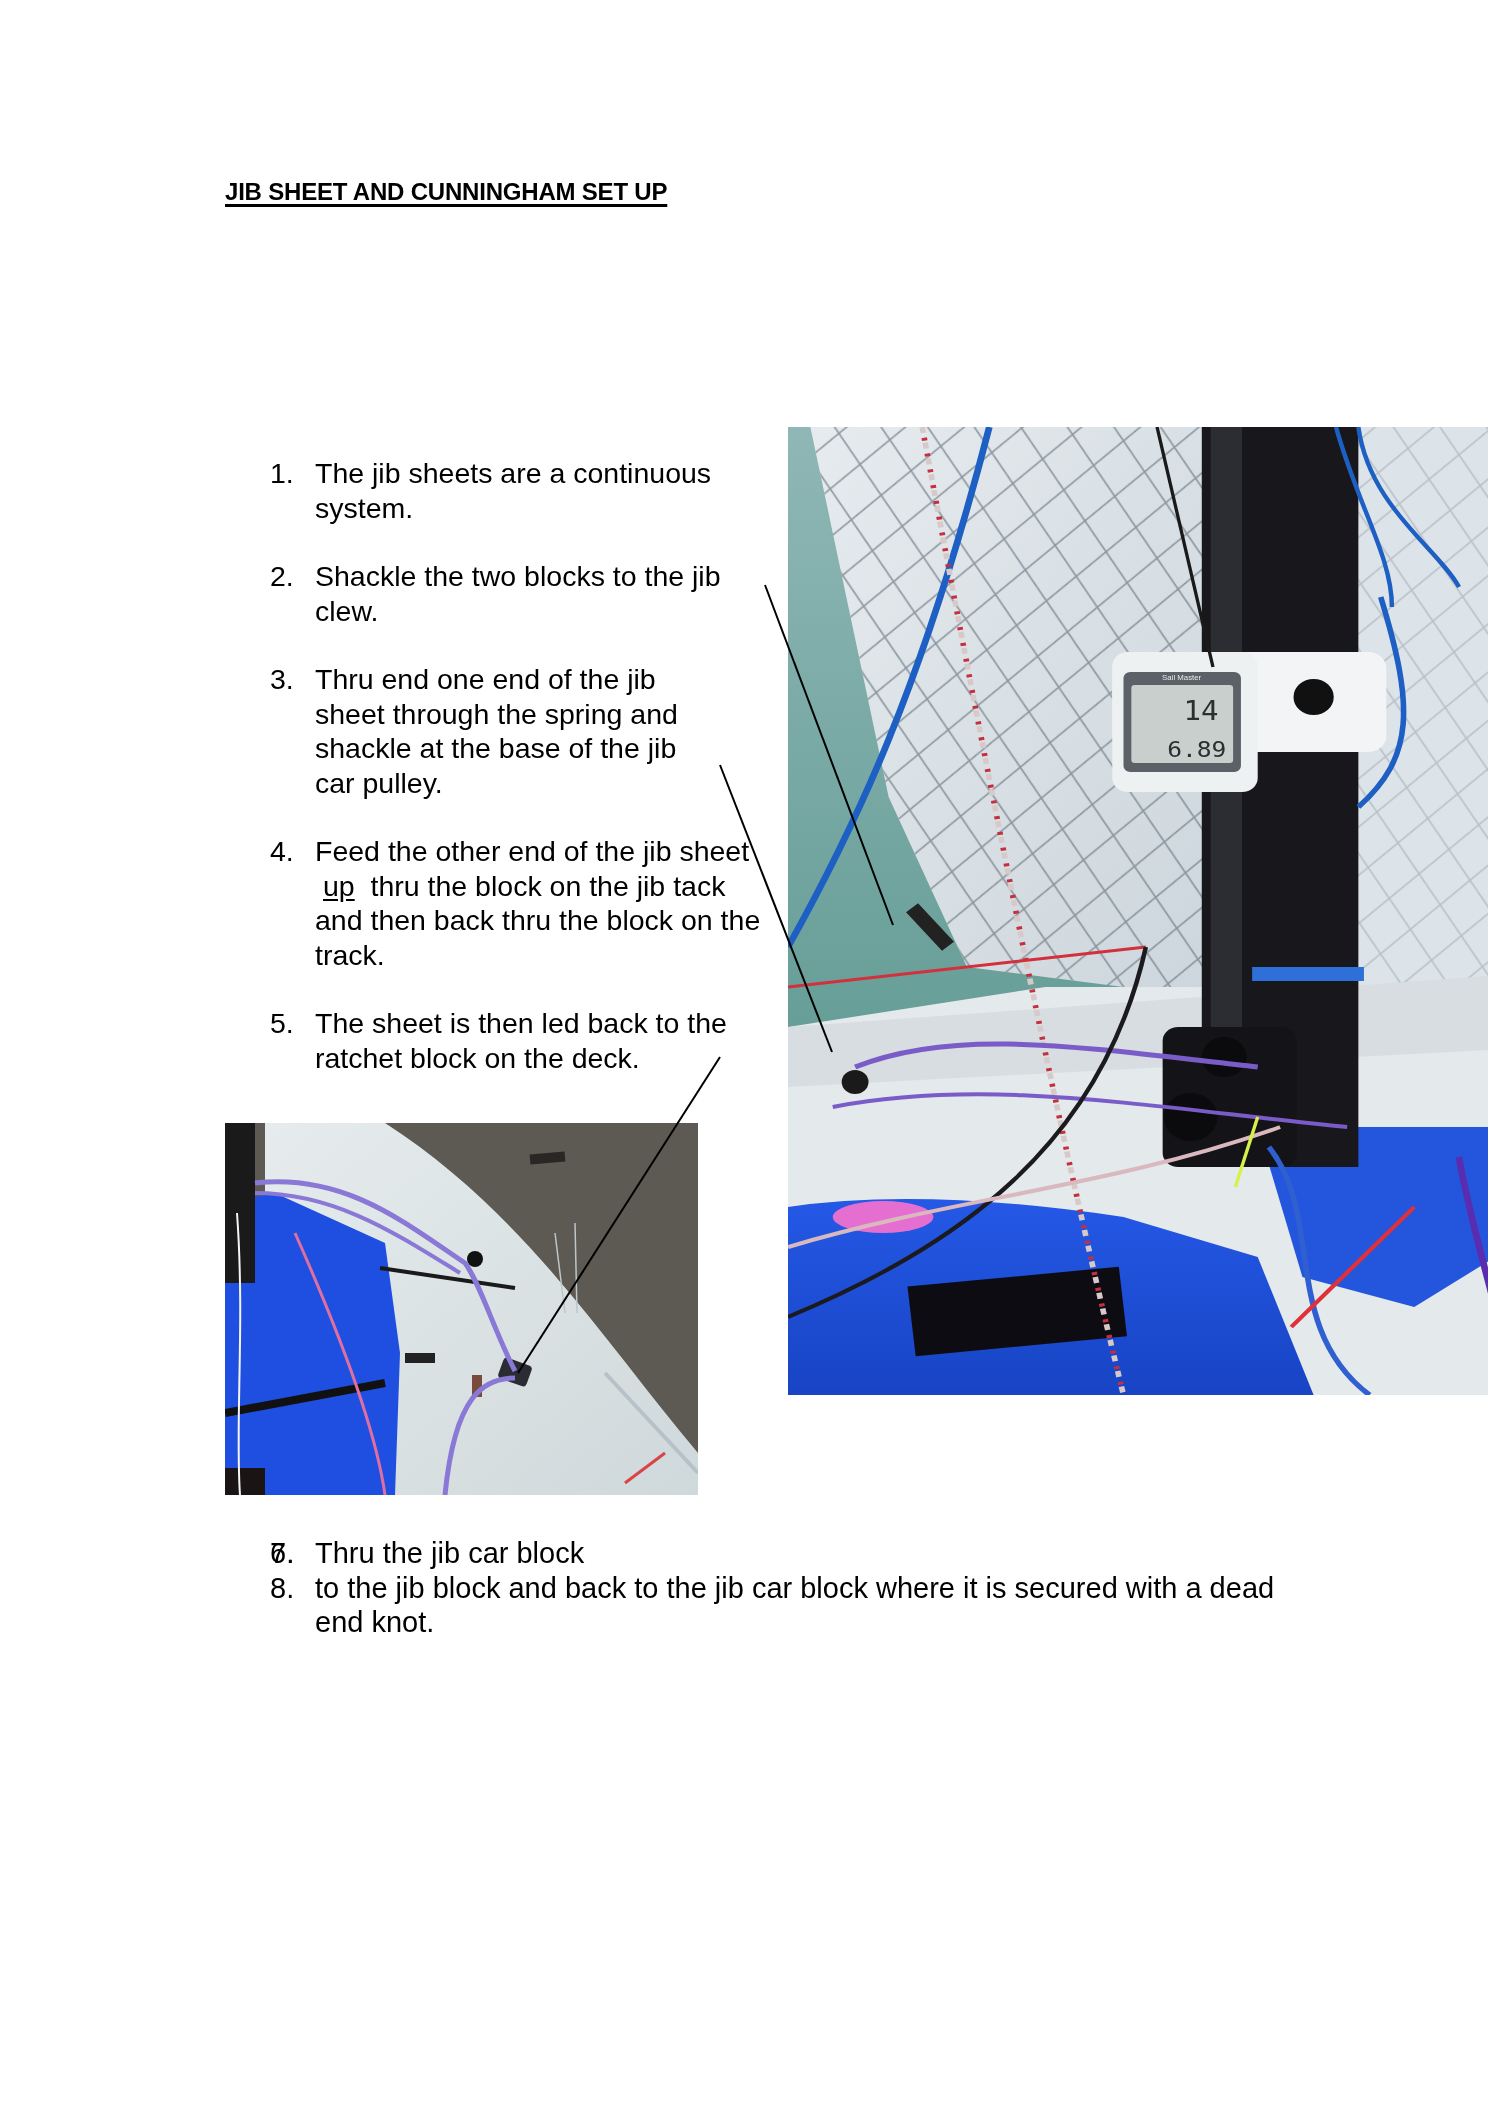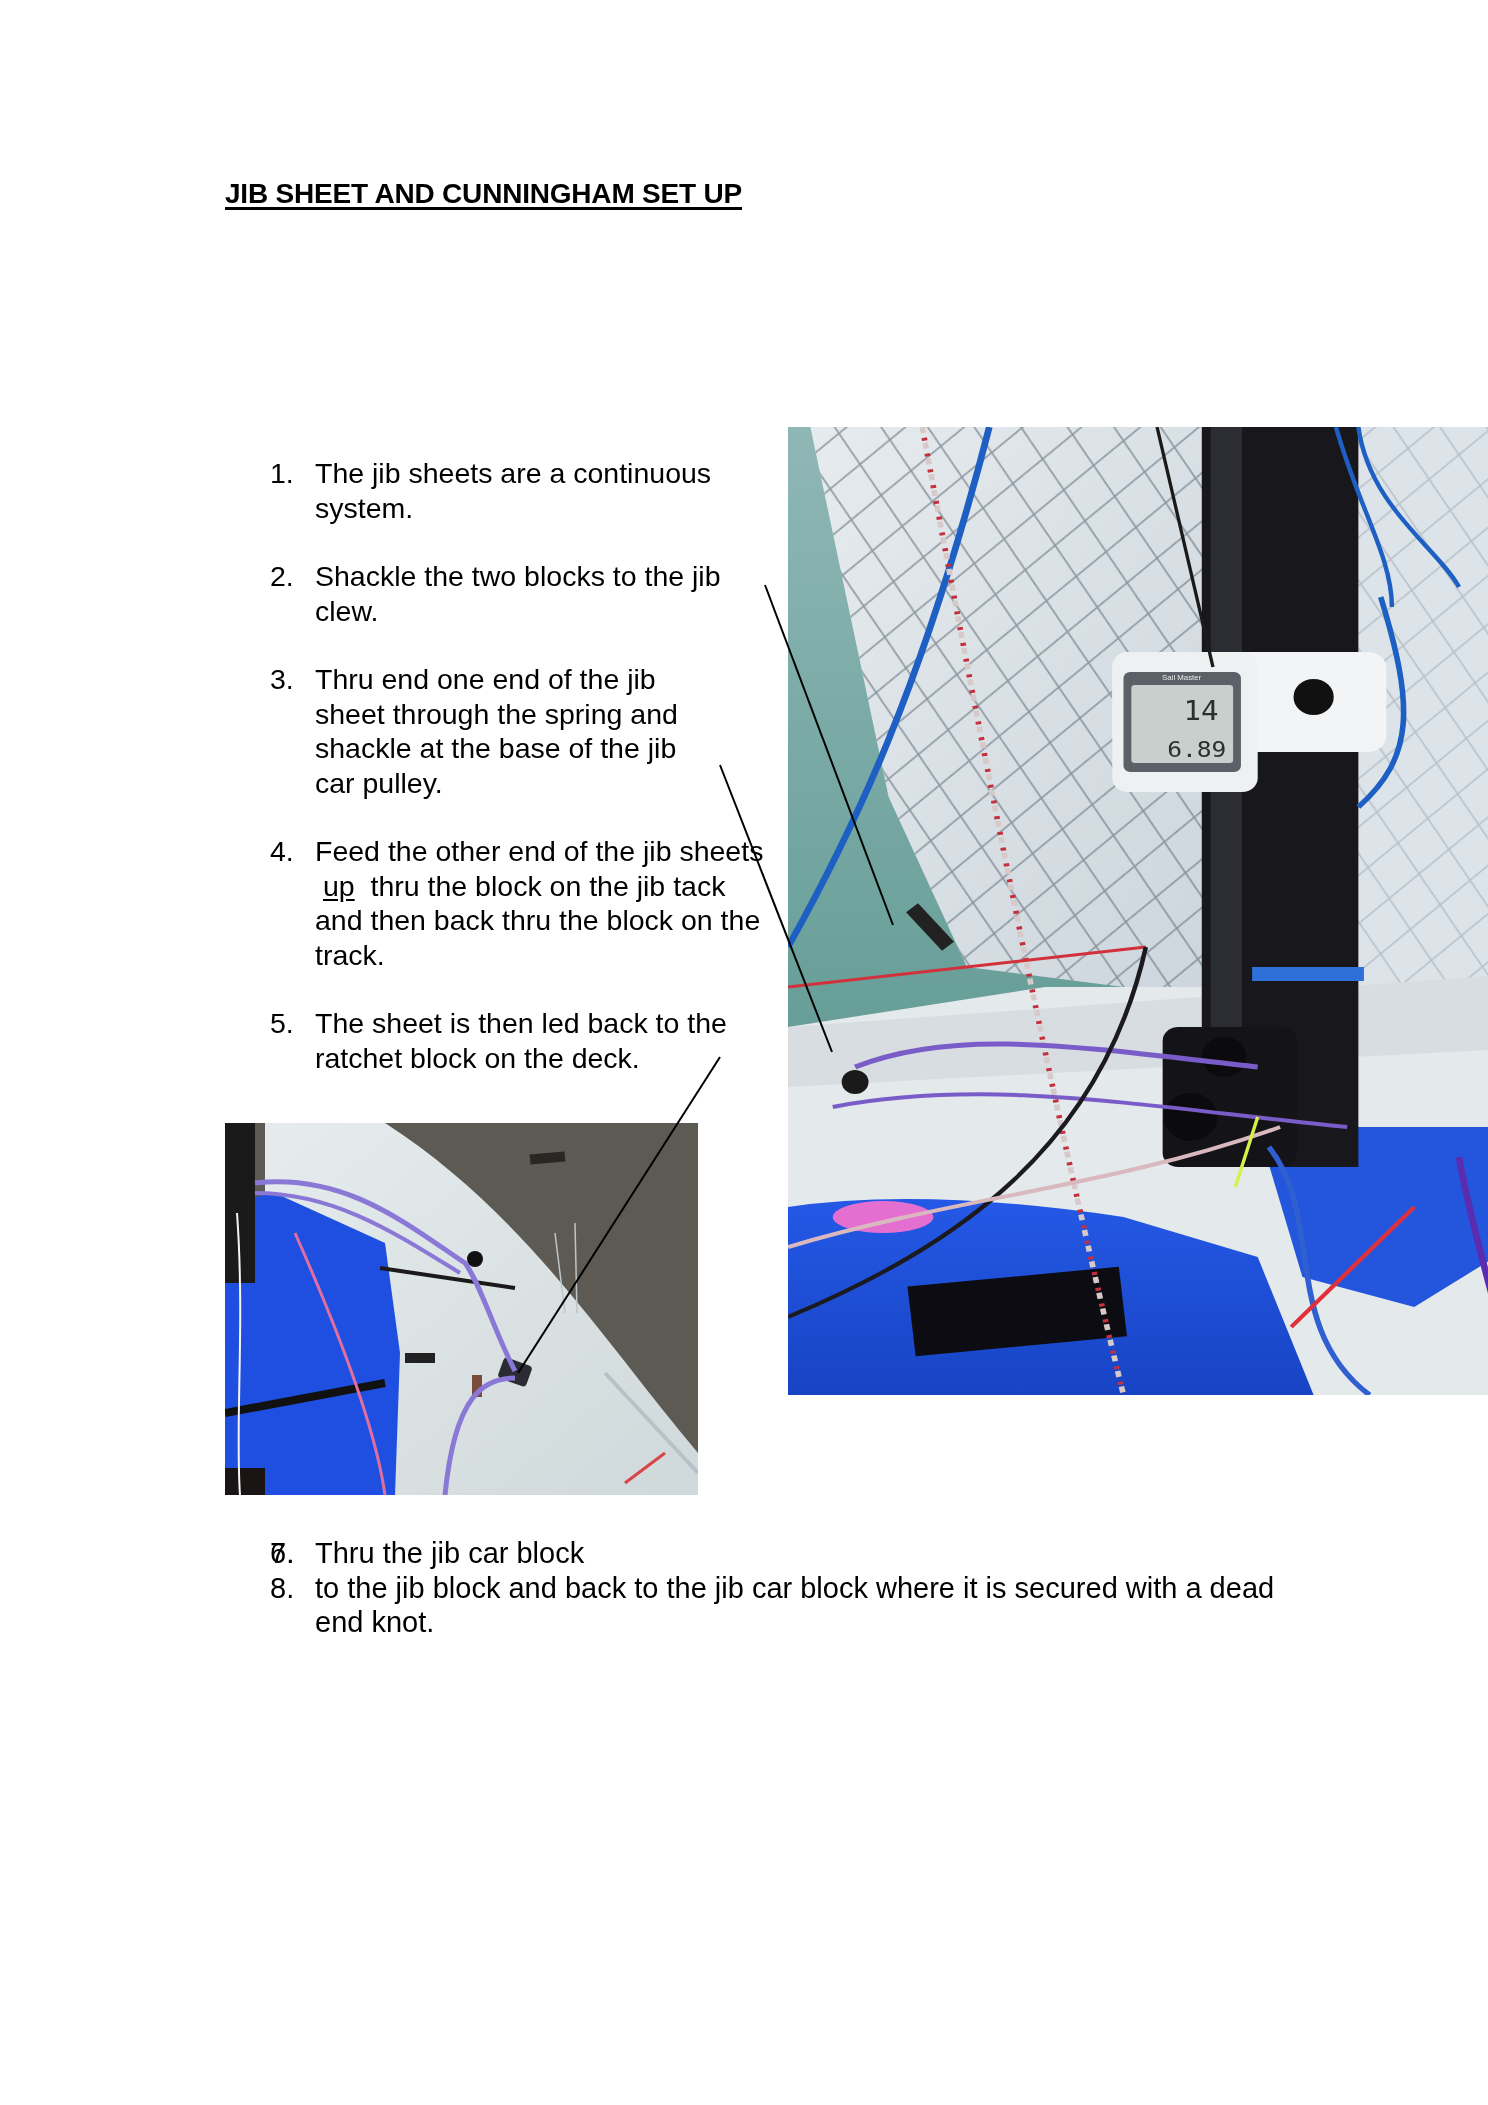--- a/index.html
+++ b/index.html
@@ -1,18 +1,18 @@
 <!DOCTYPE html>
 <html><head>
   <meta charset="utf-8">
   <style>
     html, body { margin: 0; padding: 0; background: #ffffff; }
     body { width: 1488px; height: 2105px; position: relative; overflow: hidden;
            font-family: "Liberation Sans", sans-serif; color: #000; }
-    .title { position: absolute; left: 225px; top: 178px; font-size: 28px; font-weight: bold;
+    .title { position: absolute; left: 225px; top: 178px; font-size: 24px; font-weight: bold;
              text-decoration: underline; text-decoration-thickness: 3px; text-underline-offset: 4px;
              letter-spacing: -0.2px; white-space: nowrap; }
     .list { position: absolute; margin: 0; padding: 0; list-style: none; }
     .list li { position: relative; padding-left: 45px; font-size: 28.5px; line-height: 34.5px; }
     .list li .num { position: absolute; left: 0; top: 0; }
     .list-a { left: 270px; top: 456px; width: 490px; }
     .list-a li { margin-bottom: 34px; }
     .list-b { left: 270px; top: 1536px; width: 1000px; }
     .list-b li { font-family: "Liberation Sans Narrow", "Liberation Sans", sans-serif; font-stretch: condensed;
                  font-size: 29px; line-height: 34.5px; transform-origin: left top; }
@@ -29,21 +29,21 @@
 <body>
 
 <div>
 
   <div class="title">JIB SHEET AND CUNNINGHAM SET UP</div>
 
   <ol class="list list-a">
     <li><span class="num">1.</span><span>The jib sheets are a continuous system.</span></li>
     <li><span class="num">2.</span><span>Shackle the two blocks to the jib clew.</span></li>
     <li style="width:380px"><span class="num">3.</span><span>Thru end one end of the jib sheet through the spring and shackle at the base of the jib car pulley.</span></li>
-    <li style="width:450px"><span class="num">4.</span><span>Feed the other end of the jib sheets </span><span class="u">up</span><span style="white-space:pre-wrap">  thru the block on the jib tack and then back thru the block on the track.</span></li>
+    <li style="width:450px"><span class="num">4.</span><span>Feed the other end of the jib sheet </span><span class="u">up</span><span style="white-space:pre-wrap">  thru the block on the jib tack and then back thru the block on the track.</span></li>
     <li style="width:450px"><span class="num">5.</span><span>The sheet is then led back to the ratchet block on the deck.</span></li>
   </ol>
 
   <div class="photo photo-main">
     <svg viewBox="0 0 676 968" preserveAspectRatio="none">
       <defs>
         <linearGradient id="sea" x1="0" y1="0" x2="0" y2="1">
           <stop offset="0" stop-color="#8fb7b5"></stop>
           <stop offset="1" stop-color="#4f8f86"></stop>
         </linearGradient>

